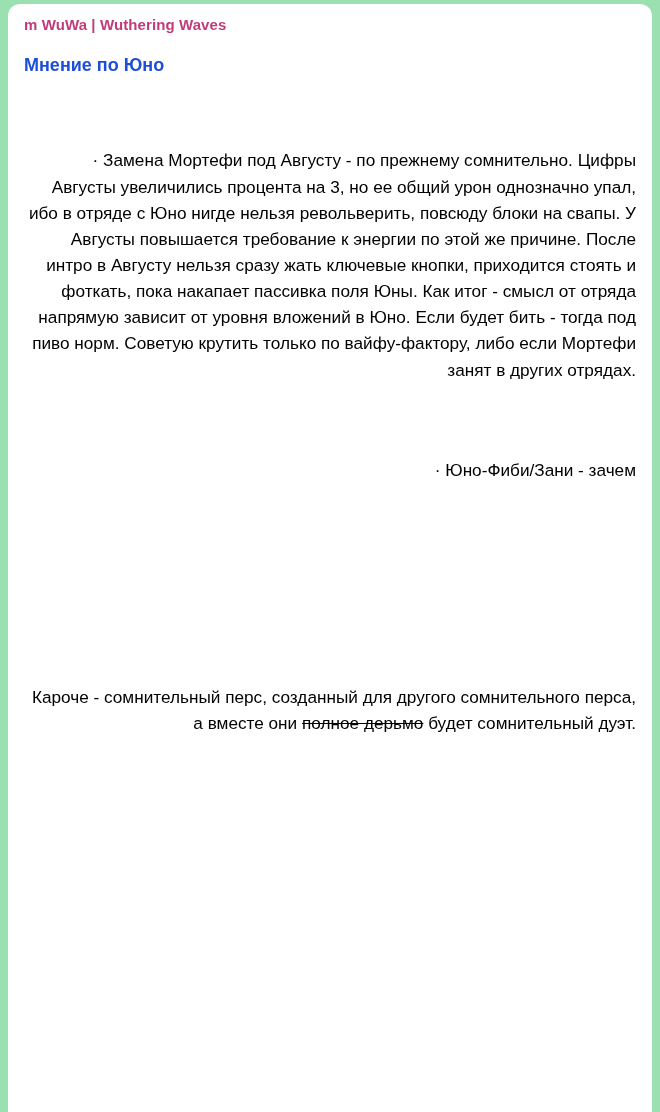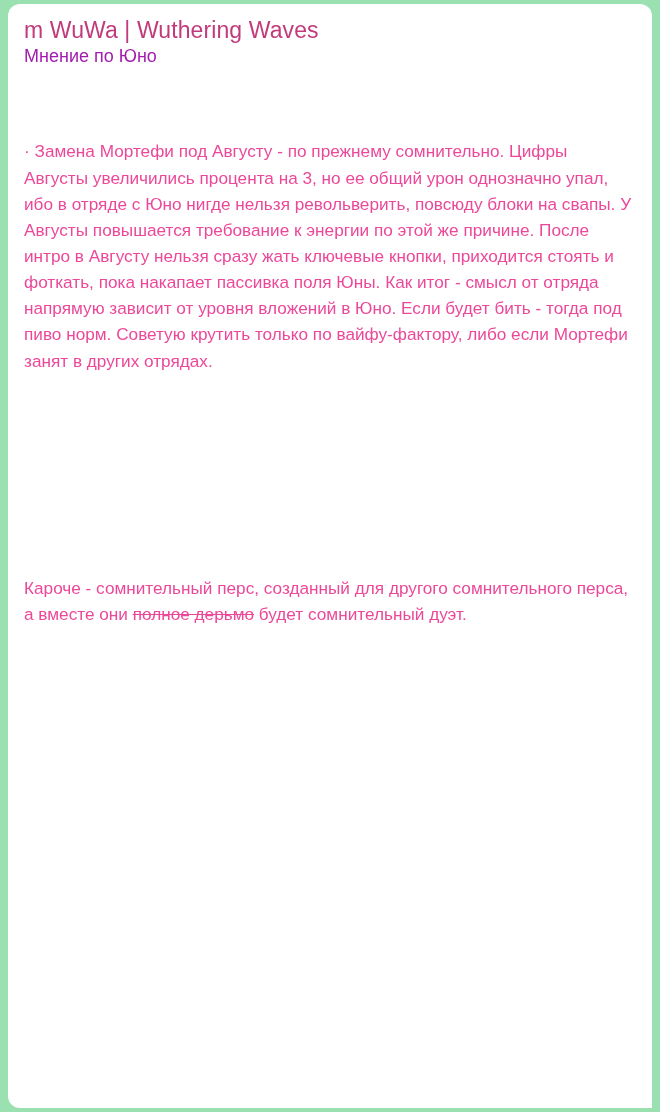--- a/index.html
+++ b/index.html
@@ -19,47 +19,48 @@
     top: 4px;
     width: 644px;
     min-height: 1104px;
     background: #ffffff;
     border-radius: 12px 12px 0 12px;
     box-sizing: border-box;
     padding: 12px 16px 10px 16px;
     overflow: hidden;
   }
   .channel-title {
-    font-size: 23px;
-    font-weight: normal;
+    font-size: 15px;
+    font-weight: bold;
     color: #c13b7c;
     line-height: 1.25;
     letter-spacing: 0.1px;
   }
   .post-title {
     font-size: 18px;
-    font-weight: normal;
-    color: #a21caf;
+    font-weight: bold;
+    color: #1d4ed8;
     line-height: 1.3;
-    margin-top: 0;
+    margin-top: 19px;
   }
   .body-text {
     font-size: 17.2px;
     color: #111111;
     line-height: 1.52;
     margin-top: 18px;
     white-space: pre-wrap;
     word-wrap: break-word;
   }
   .para {
     margin: 0 0 22px 0;
     white-space: pre-wrap;
     font-size: 17.2px;
-    color: #ec4899;
+    color: #000000;
     line-height: 1.52;
+    text-align: right;
   }
   .para.tight {
     margin-bottom: 0;
   }
   .strike {
     text-decoration: line-through;
   }
   .blank-line {
     height: 22px;
   }
@@ -67,20 +68,21 @@
 </head>
 <body>
 
 <div class="bubble">
 
   <div class="channel-title">m WuWa | Wuthering Waves</div>
   <div class="post-title">Мнение по Юно</div>
 
   <div class="body-text">
     <p class="para">· Замена Мортефи под Августу - по прежнему сомнительно. Цифры Августы увеличились процента на 3, но ее общий урон однозначно упал, ибо в отряде с Юно нигде нельзя револьверить, повсюду блоки на свапы. У Августы повышается требование к энергии по этой же причине. После интро в Августу нельзя сразу жать ключевые кнопки, приходится стоять и фоткать, пока накапает пассивка поля Юны. Как итог - смысл от отряда напрямую зависит от уровня вложений в Юно. Если будет бить - тогда под пиво норм. Советую крутить только по вайфу-фактору, либо если Мортефи занят в других отрядах.</p>
+    <p class="para">· Юно-Фиби/Зани - зачем</p>
 
     <div class="blank-line"></div>
 
     <p class="para tight"><span>Кароче - сомнительный перс, созданный для другого сомнительного перса, а вместе они </span><span class="strike">полное дерьмо</span><span> будет сомнительный дуэт.</span></p>
     
     
     
     
 
     

